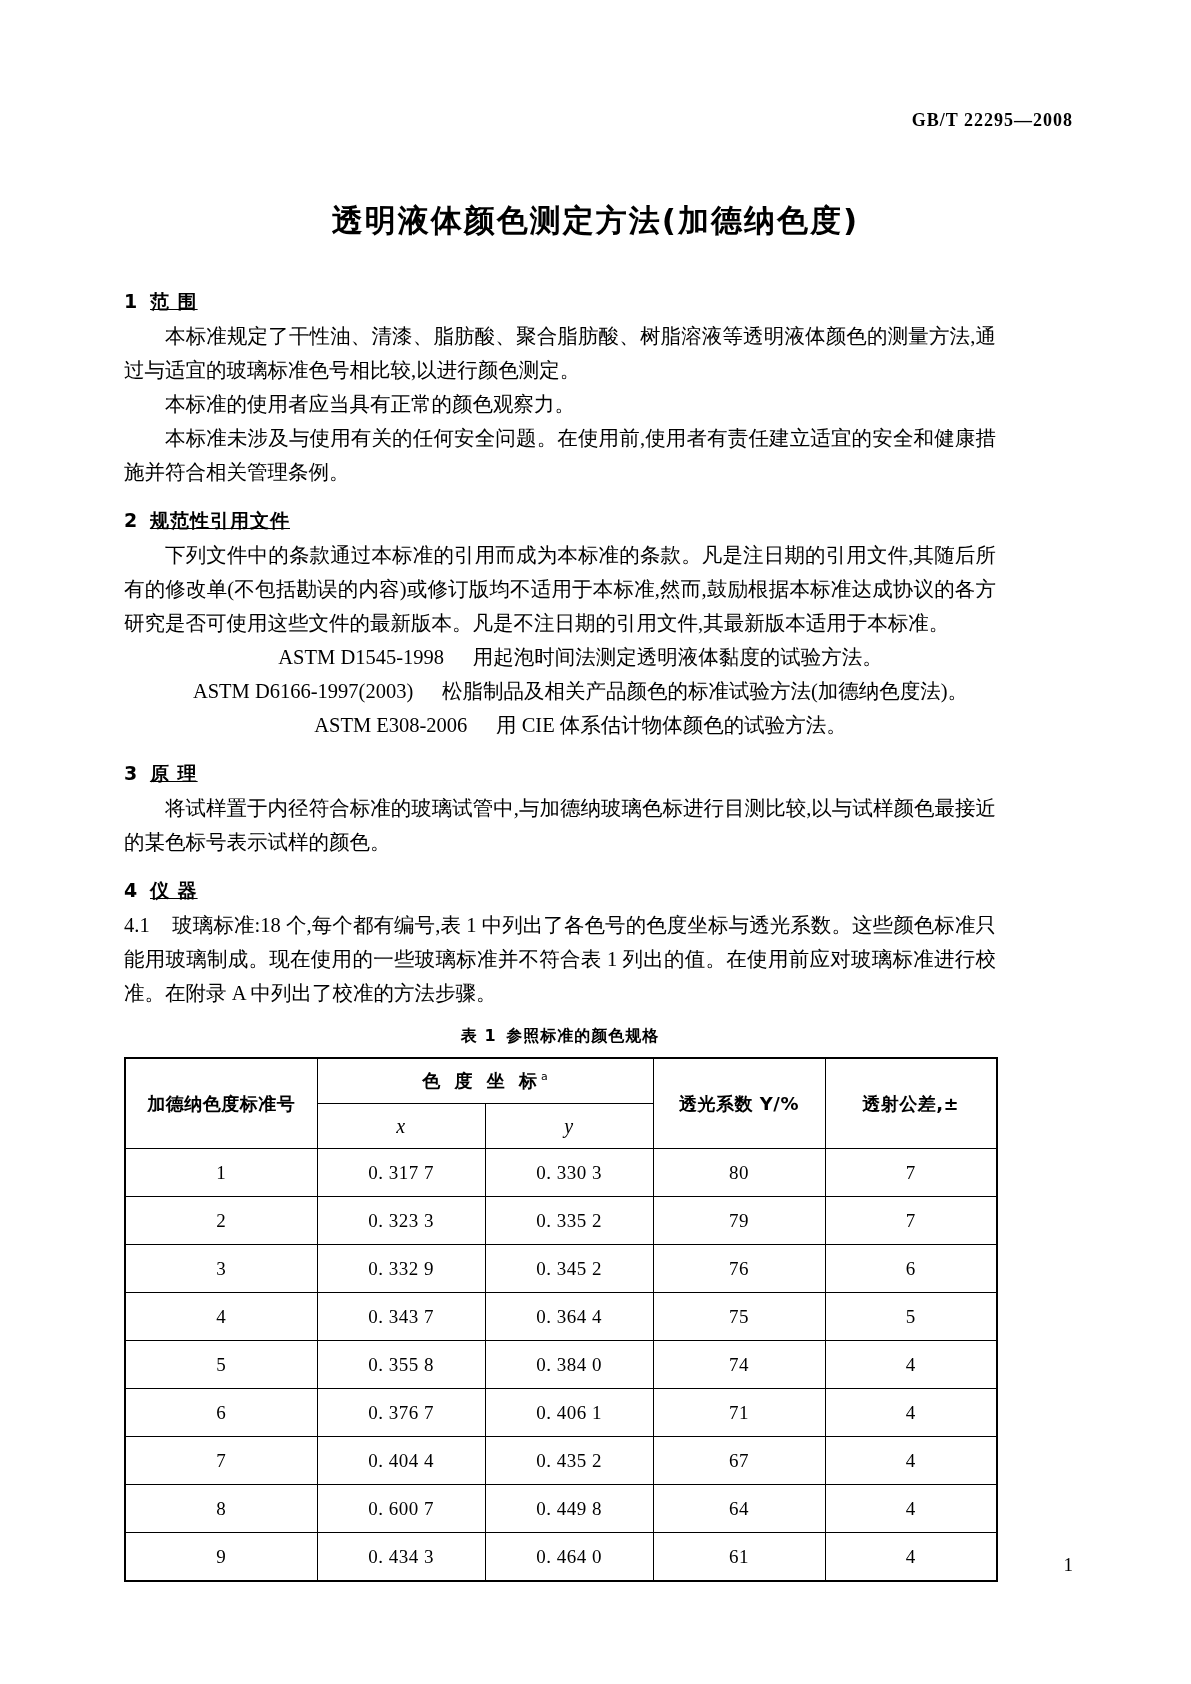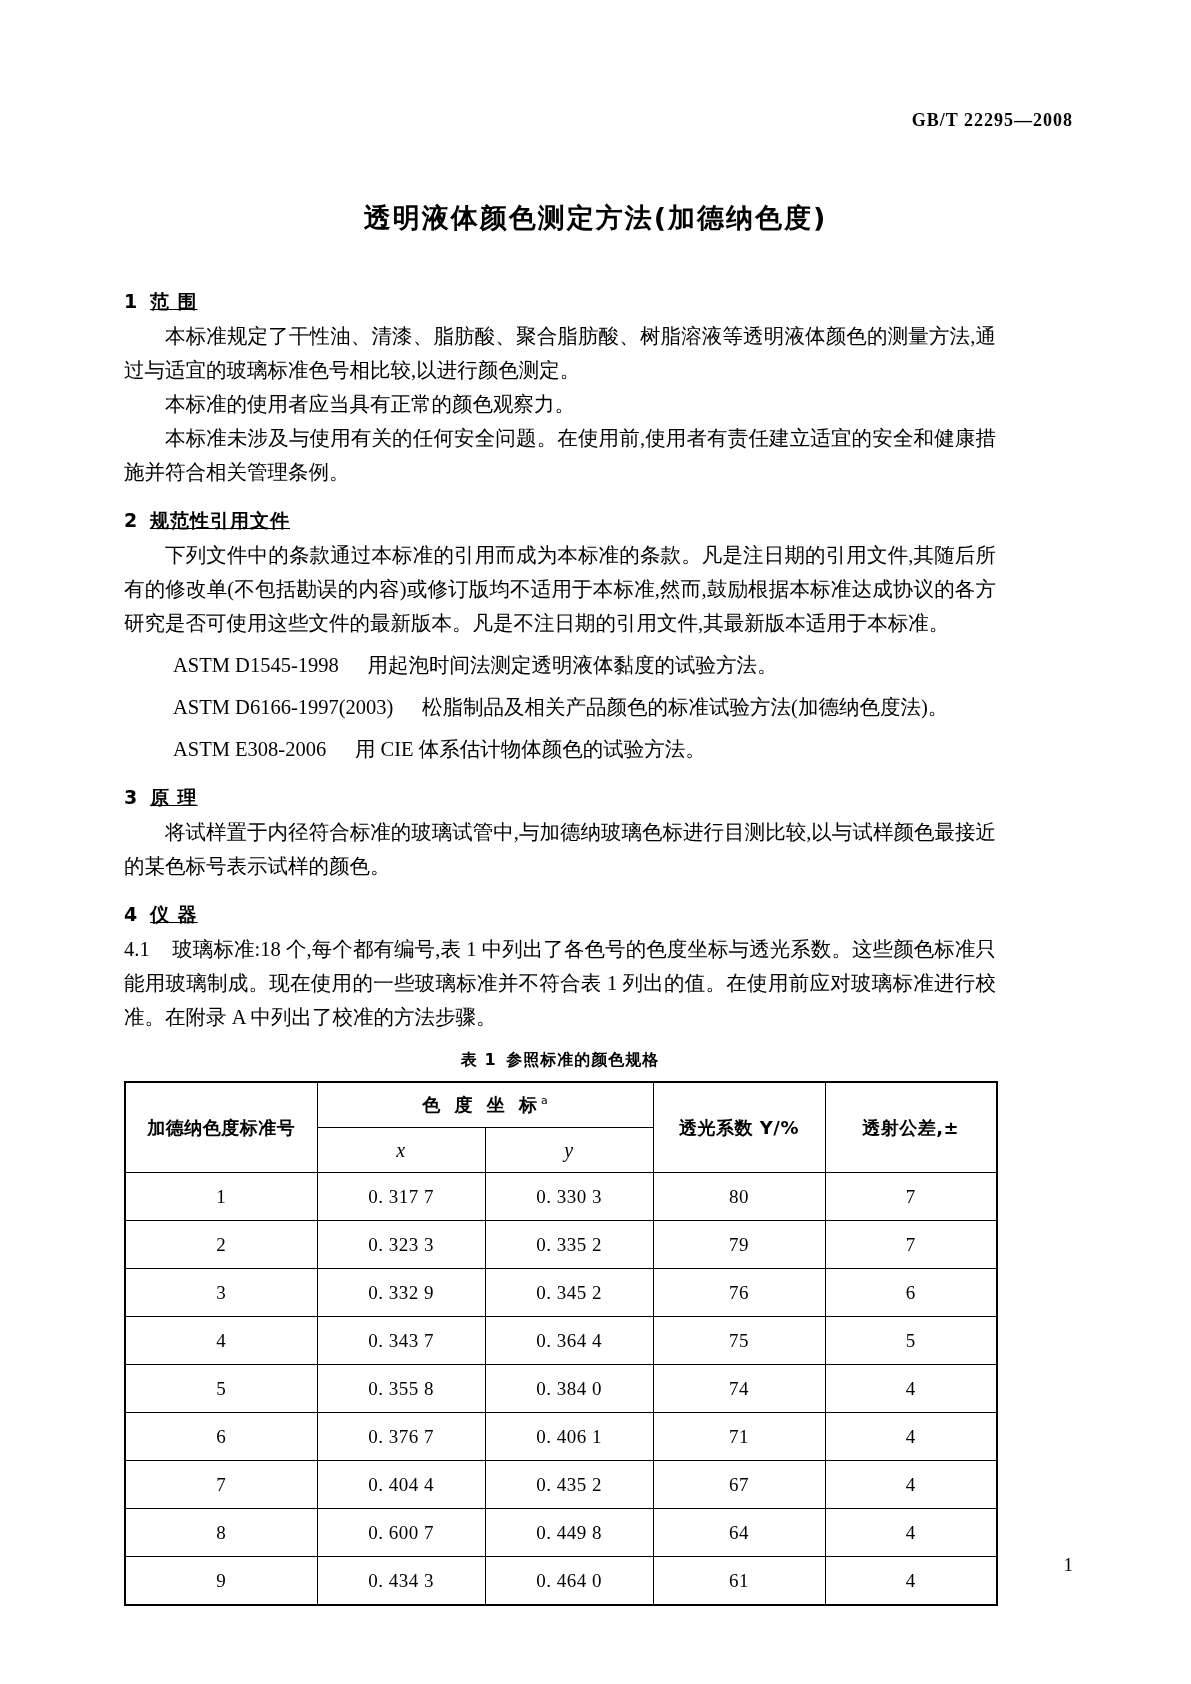--- a/index.html
+++ b/index.html
@@ -37,21 +37,21 @@
 
   
   .doc-title {
     position: absolute;
     top: 200px;
     left: 0;
     width: 1191px;
     text-align: center;
     font-family: "DejaVu Sans", "Liberation Sans", sans-serif;
     font-weight: bold;
-    font-size: 27px;
+    font-size: 31px;
     letter-spacing: 2px;
   }
 
   
   .content {
     position: absolute;
     left: 124px;
     top: 292px;
     width: 872px;
   }
@@ -81,25 +81,26 @@
     margin: 0;
     font-size: 20.5px;
     line-height: 34px;
     text-align: justify;
     text-justify: inter-ideograph;
     font-family: "Liberation Serif", "DejaVu Serif", serif;
   }
   p.indent { text-indent: 2em; }
 
   .astm {
-    margin: 8px;
+    margin: 0;
     font-size: 20.5px;
     line-height: 34px;
     text-indent: 2em;
     font-family: "Liberation Serif", "DejaVu Serif", serif;
+    text-align: center;
   }
   .astm .gap { display: inline-block; width: 1.4em; }
 
   .clause {
     margin: 0;
     font-size: 20.5px;
     line-height: 34px;
     text-align: justify;
     text-justify: inter-ideograph;
     font-family: "Liberation Serif", "DejaVu Serif", serif;

